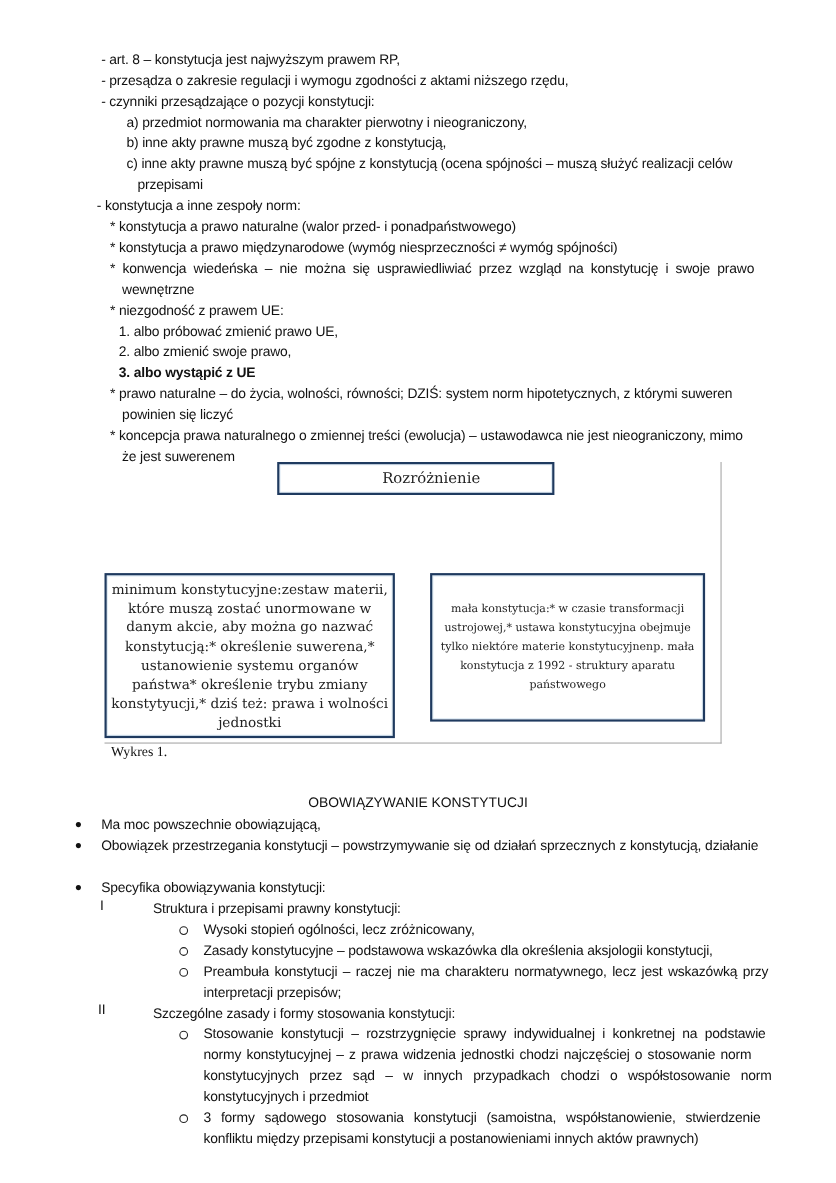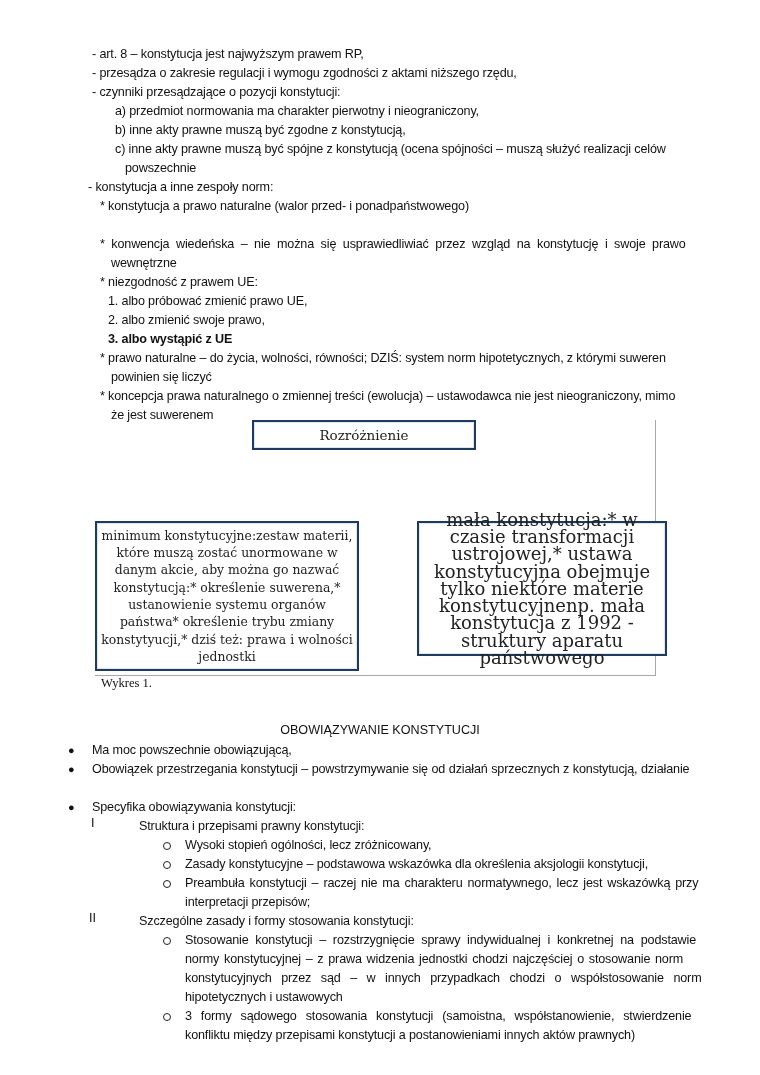--- a/index.html
+++ b/index.html
@@ -7,43 +7,44 @@
          font-family: "Liberation Sans", sans-serif; color: #111; }
   .page { position: absolute; left: 0; top: 0; width: 760px; height: 1075px; }
   .line { position: absolute; font-size: 12.6px; line-height: 19px; white-space: nowrap; letter-spacing: -0.15px; }
   .bold { font-weight: bold; }
   .diagram { position: absolute; left: 95px; top: 418px; width: 562px; height: 258px; }
   .diag-frame-v { position: absolute; left: 560px; top: 2px; width: 1px; height: 256px; background: #a8a8a8; }
   .diag-frame-h { position: absolute; left: 0; top: 257px; width: 561px; height: 1px; background: #a8a8a8; }
   .box { position: absolute; background: #fff; border: 2px solid #1f3a5f;
          box-shadow: inset 0 0 0 1px #d9e8f3; font-family: "DejaVu Serif", "Liberation Serif", serif;
          color: #222; text-align: center; display: flex; align-items: center; justify-content: center; }
-  .box-title { left: 157px; top: 2px; width: 220px; height: 26px; font-size: 13.5px; }
+  .box-title { left: 157px; top: 2px; width: 220px; height: 26px; font-size: 13.5px; padding-left: 28px; }
   .box-left { left: 0; top: 103px; width: 264px; height: 150px; font-size: 12.4px; line-height: 17.3px; padding: 0 4px; box-sizing: border-box; justify-content: flex-end; }
-  .box-right { left: 322px; top: 103px; width: 250px; height: 135px; font-size: 18px; line-height: 17.3px; padding: 0 2px; box-sizing: border-box; }
+  .box-right { left: 296px; top: 103px; width: 250px; height: 135px; font-size: 10px; line-height: 17.3px; padding: 0 2px; box-sizing: border-box; }
   .caption { position: absolute; left: 101px; top: 676px; font-size: 12.6px; font-family: Liberation Serif, serif; }
   .heading { position: absolute; left: 0; width: 760px; top: 723px; text-align: center; font-size: 12.6px; }
   .bullet { position: absolute; font-size: 11px; }
   .circle { position: absolute; width: 6px; height: 6px; border: 1px solid #222; border-radius: 50%; }
   .roman { position: absolute; font-size: 12.6px; }
 </style>
 </head>
 <body>
 
 <div class="page">
 
   <div class="line" style="left:92px;top:45px">- art. 8 – konstytucja jest najwyższym prawem RP,</div>
   <div class="line" style="left:92px;top:64px">- przesądza o zakresie regulacji i wymogu zgodności z aktami niższego rzędu,</div>
   <div class="line" style="left:92px;top:83px">- czynniki przesądzające o pozycji konstytucji:</div>
   <div class="line" style="left:115px;top:102px">a) przedmiot normowania ma charakter pierwotny i nieograniczony,</div>
   <div class="line" style="left:115px;top:121px">b) inne akty prawne muszą być zgodne z konstytucją,</div>
   <div class="line" style="left:115px;top:140px">c) inne akty prawne muszą być spójne z konstytucją (ocena spójności – muszą służyć realizacji celów</div>
-  <div class="line" style="left:125px;top:159px">powszechnie</div>
+  <div class="line" style="left:125px;top:159px">przepisami</div>
   <div class="line" style="left:88px;top:178px">- konstytucja a inne zespoły norm:</div>
   <div class="line" style="left:100px;top:197px">* konstytucja a prawo naturalne (walor przed- i ponadpaństwowego)</div>
+  <div class="line" style="left:100px;top:216px">* konstytucja a prawo międzynarodowe (wymóg niesprzeczności ≠ wymóg spójności)</div>
   <div class="line" style="left:100px;top:235px;word-spacing:3.2px">* konwencja  wiedeńska – nie można się usprawiedliwiać przez wzgląd na konstytucję i swoje prawo</div>
   <div class="line" style="left:111px;top:254px">wewnętrzne</div>
   <div class="line" style="left:100px;top:273px">* niezgodność z prawem UE:</div>
   <div class="line" style="left:108px;top:292px">1. albo próbować zmienić prawo UE,</div>
   <div class="line" style="left:108px;top:311px">2. albo zmienić swoje prawo,</div>
   <div class="line bold" style="left:108px;top:330px">3. albo wystąpić z UE</div>
   <div class="line" style="left:100px;top:349px">* prawo naturalne – do życia, wolności, równości; DZIŚ: system norm hipotetycznych, z którymi suweren</div>
   <div class="line" style="left:111px;top:368px">powinien się liczyć</div>
   <div class="line" style="left:100px;top:387px">* koncepcja prawa naturalnego o zmiennej treści (ewolucja) – ustawodawca nie jest nieograniczony, mimo</div>
   <div class="line" style="left:111px;top:406px">że jest suwerenem</div>
@@ -81,18 +82,18 @@
   <span class="circle" style="left:163px;top:880px"></span>
   <div class="line" style="left:185px;top:874px;word-spacing:1.6px">Preambuła konstytucji – raczej nie ma charakteru normatywnego, lecz jest wskazówką przy</div>
   <div class="line" style="left:185px;top:893px">interpretacji przepisów;</div>
 
   <div class="roman" style="left:89px;top:911px">II</div>
   <div class="line" style="left:139px;top:912px">Szczególne zasady i formy stosowania konstytucji:</div>
   <span class="circle" style="left:163px;top:937px"></span>
   <div class="line" style="left:185px;top:931px;word-spacing:3.4px">Stosowanie konstytucji – rozstrzygnięcie sprawy indywidualnej i konkretnej na podstawie</div>
   <div class="line" style="left:185px;top:950px;word-spacing:1.4px">normy konstytucyjnej – z prawa widzenia jednostki chodzi najczęściej o stosowanie norm</div>
   <div class="line" style="left:185px;top:969px;word-spacing:6.2px">konstytucyjnych przez sąd – w innych przypadkach chodzi o współstosowanie norm</div>
-  <div class="line" style="left:185px;top:988px">hipotetycznych i ustawowych</div>
+  <div class="line" style="left:185px;top:988px">konstytucyjnych i przedmiot</div>
   <span class="circle" style="left:163px;top:1013px"></span>
   <div class="line" style="left:185px;top:1007px;word-spacing:5.6px">3 formy sądowego stosowania konstytucji (samoistna, współstanowienie, stwierdzenie</div>
   <div class="line" style="left:185px;top:1026px">konfliktu między przepisami konstytucji a postanowieniami innych aktów prawnych)</div>
 
 </div>
 
 </body></html>

